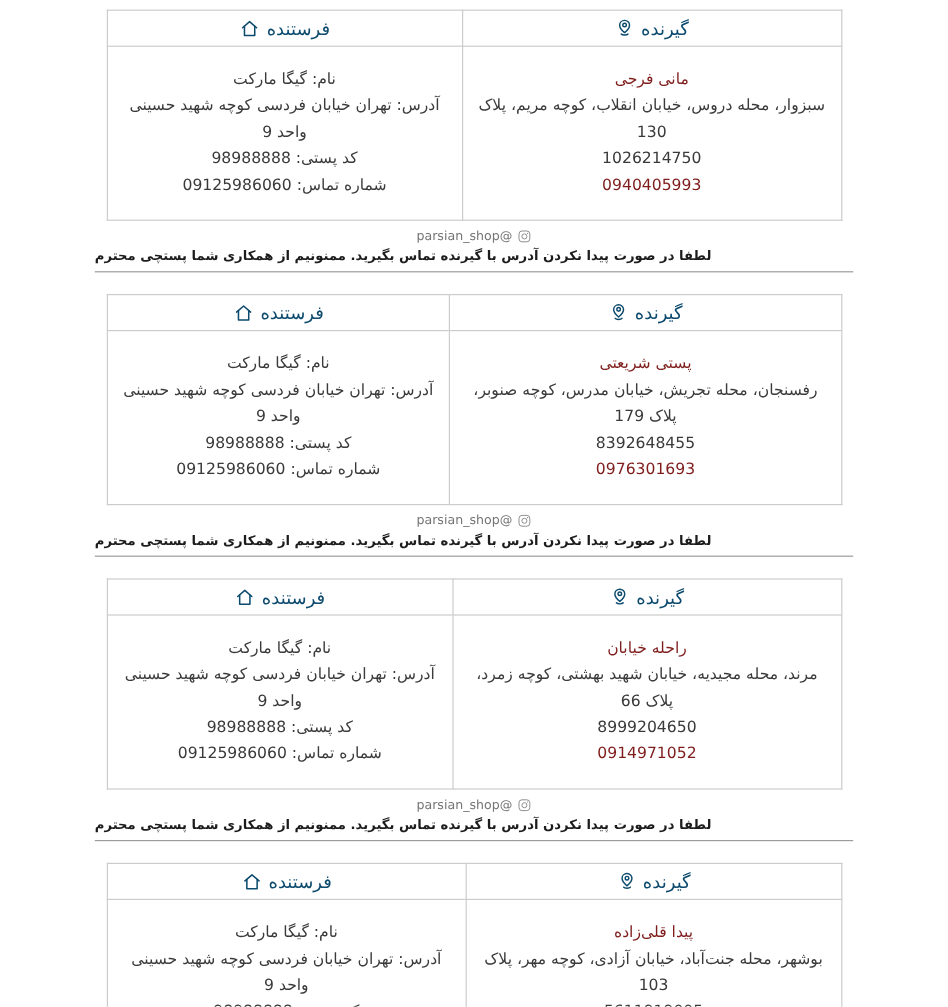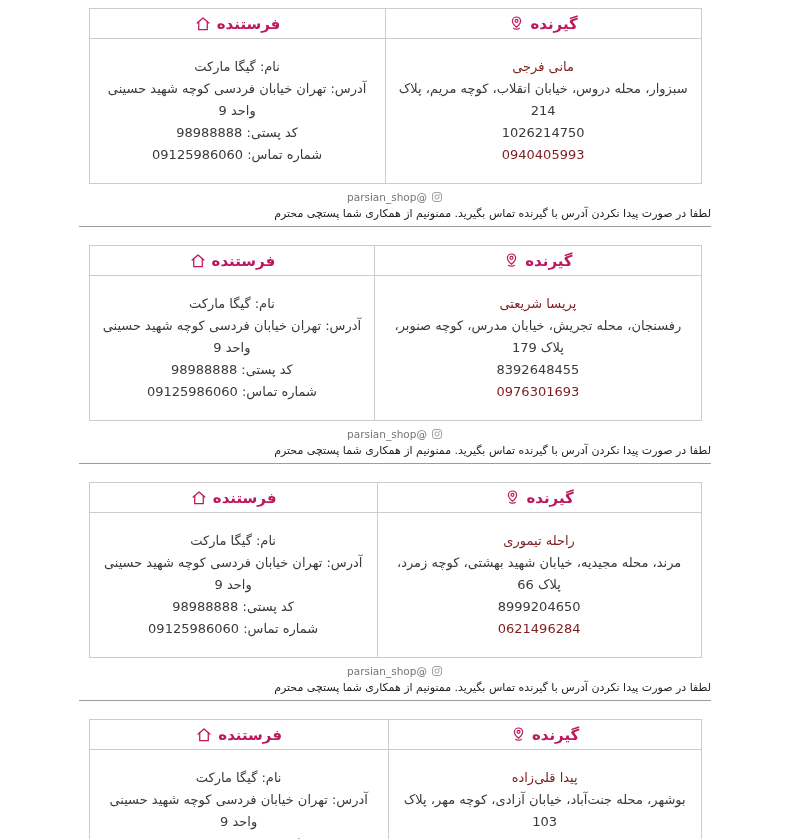--- a/index.html
+++ b/index.html
@@ -15,33 +15,33 @@
     width:613px; margin:0 auto;
     border-collapse:collapse; table-layout:fixed;
     background:#fff;
   }
   table.label-table th, table.label-table td {
     border:1px solid #cccccc;
     text-align:center; vertical-align:middle;
   }
   table.label-table td.recv-col, table.label-table th.recv-col { width:var(--rw,51.6%); }
 
-  th.hdr-cell { height:30px; font-size:15px; font-weight:bold; color:#be185d; padding:2px; }
+  th.hdr-cell { height:30px; font-size:15px; font-weight:normal; color:#0c4a6e; padding:2px; }
   .hdr-inner { display:inline-flex; align-items:center; gap:5px; }
   .hdr-inner svg { flex:0 0 auto; }
 
   td.body-cell { padding:17px 10px; font-size:13px; line-height:22px; color:#3a3a3a; }
   .bold-line { font-weight:normal; color:#7f1d1d; }
 
-  .label-footer { text-align:right; padding:5px 0 2px; direction:rtl; }
+  .label-footer { text-align:left; padding:5px 0 2px; direction:rtl; }
   .ig-line {
     direction:ltr; display:flex; justify-content:center; align-items:center; gap:4px;
     font-size:10.5px; color:#757575; height:16px;
   }
-  .note-line { font-size:11px; font-weight:normal; color:#1c1c1c; line-height:17px; }
+  .note-line { font-size:11px; font-weight:bold; color:#1c1c1c; line-height:17px; }
 
   hr.cut-line { border:none; border-top:1px solid #9c9c9c; margin:2px 0 18px; }
 
   .icon { stroke:currentColor; fill:none; stroke-width:1.7; stroke-linecap:round; stroke-linejoin:round; }
   .ig-icon { stroke:#8a8a8a; fill:none; stroke-width:1.6; }
 </style>
 </head>
 <body>
 
 <div class="sheet">
@@ -66,21 +66,21 @@
             <svg class="icon" width="18" height="18" viewBox="0 0 24 24">
                   <path d="M4.2 10.8 L12 4 L19.8 10.8"></path>
                   <path d="M6.3 9.2 V19.5 H17.7 V9.2"></path>
                 </svg>
           </span>
         </th>
       </tr>
       <tr>
         <td class="body-cell recv-col">
           <div class="bold-line">مانی فرجی</div>
-          <div>سبزوار، محله دروس، خیابان انقلاب، کوچه مریم، پلاک 214</div>
+          <div>سبزوار، محله دروس، خیابان انقلاب، کوچه مریم، پلاک 130</div>
           <div>1026214750</div>
           <div class="bold-line">0940405993</div>
         </td>
         <td class="body-cell">
           <div>نام: گیگا مارکت</div>
           <div>آدرس: تهران خیابان فردسی کوچه شهید حسینی واحد 9</div>
           <div>کد پستی: 98988888</div>
           <div>شماره تماس: 09125986060</div>
         </td>
       </tr>
@@ -119,21 +119,21 @@
             <span>فرستنده</span>
             <svg class="icon" width="18" height="18" viewBox="0 0 24 24">
                   <path d="M4.2 10.8 L12 4 L19.8 10.8"></path>
                   <path d="M6.3 9.2 V19.5 H17.7 V9.2"></path>
                 </svg>
           </span>
         </th>
       </tr>
       <tr>
         <td class="body-cell recv-col">
-          <div class="bold-line">پریسا شریعتی</div>
+          <div class="bold-line">پستی شریعتی</div>
           <div>رفسنجان، محله تجریش، خیابان مدرس، کوچه صنوبر، پلاک 179</div>
           <div>8392648455</div>
           <div class="bold-line">0976301693</div>
         </td>
         <td class="body-cell">
           <div>نام: گیگا مارکت</div>
           <div>آدرس: تهران خیابان فردسی کوچه شهید حسینی واحد 9</div>
           <div>کد پستی: 98988888</div>
           <div>شماره تماس: 09125986060</div>
         </td>
@@ -173,24 +173,24 @@
             <span>فرستنده</span>
             <svg class="icon" width="18" height="18" viewBox="0 0 24 24">
                   <path d="M4.2 10.8 L12 4 L19.8 10.8"></path>
                   <path d="M6.3 9.2 V19.5 H17.7 V9.2"></path>
                 </svg>
           </span>
         </th>
       </tr>
       <tr>
         <td class="body-cell recv-col">
-          <div class="bold-line">راحله تیموری</div>
+          <div class="bold-line">راحله خیابان</div>
           <div>مرند، محله مجیدیه، خیابان شهید بهشتی، کوچه زمرد، پلاک 66</div>
           <div>8999204650</div>
-          <div class="bold-line">0621496284</div>
+          <div class="bold-line">0914971052</div>
         </td>
         <td class="body-cell">
           <div>نام: گیگا مارکت</div>
           <div>آدرس: تهران خیابان فردسی کوچه شهید حسینی واحد 9</div>
           <div>کد پستی: 98988888</div>
           <div>شماره تماس: 09125986060</div>
         </td>
       </tr>
     </tbody>
       </table>

